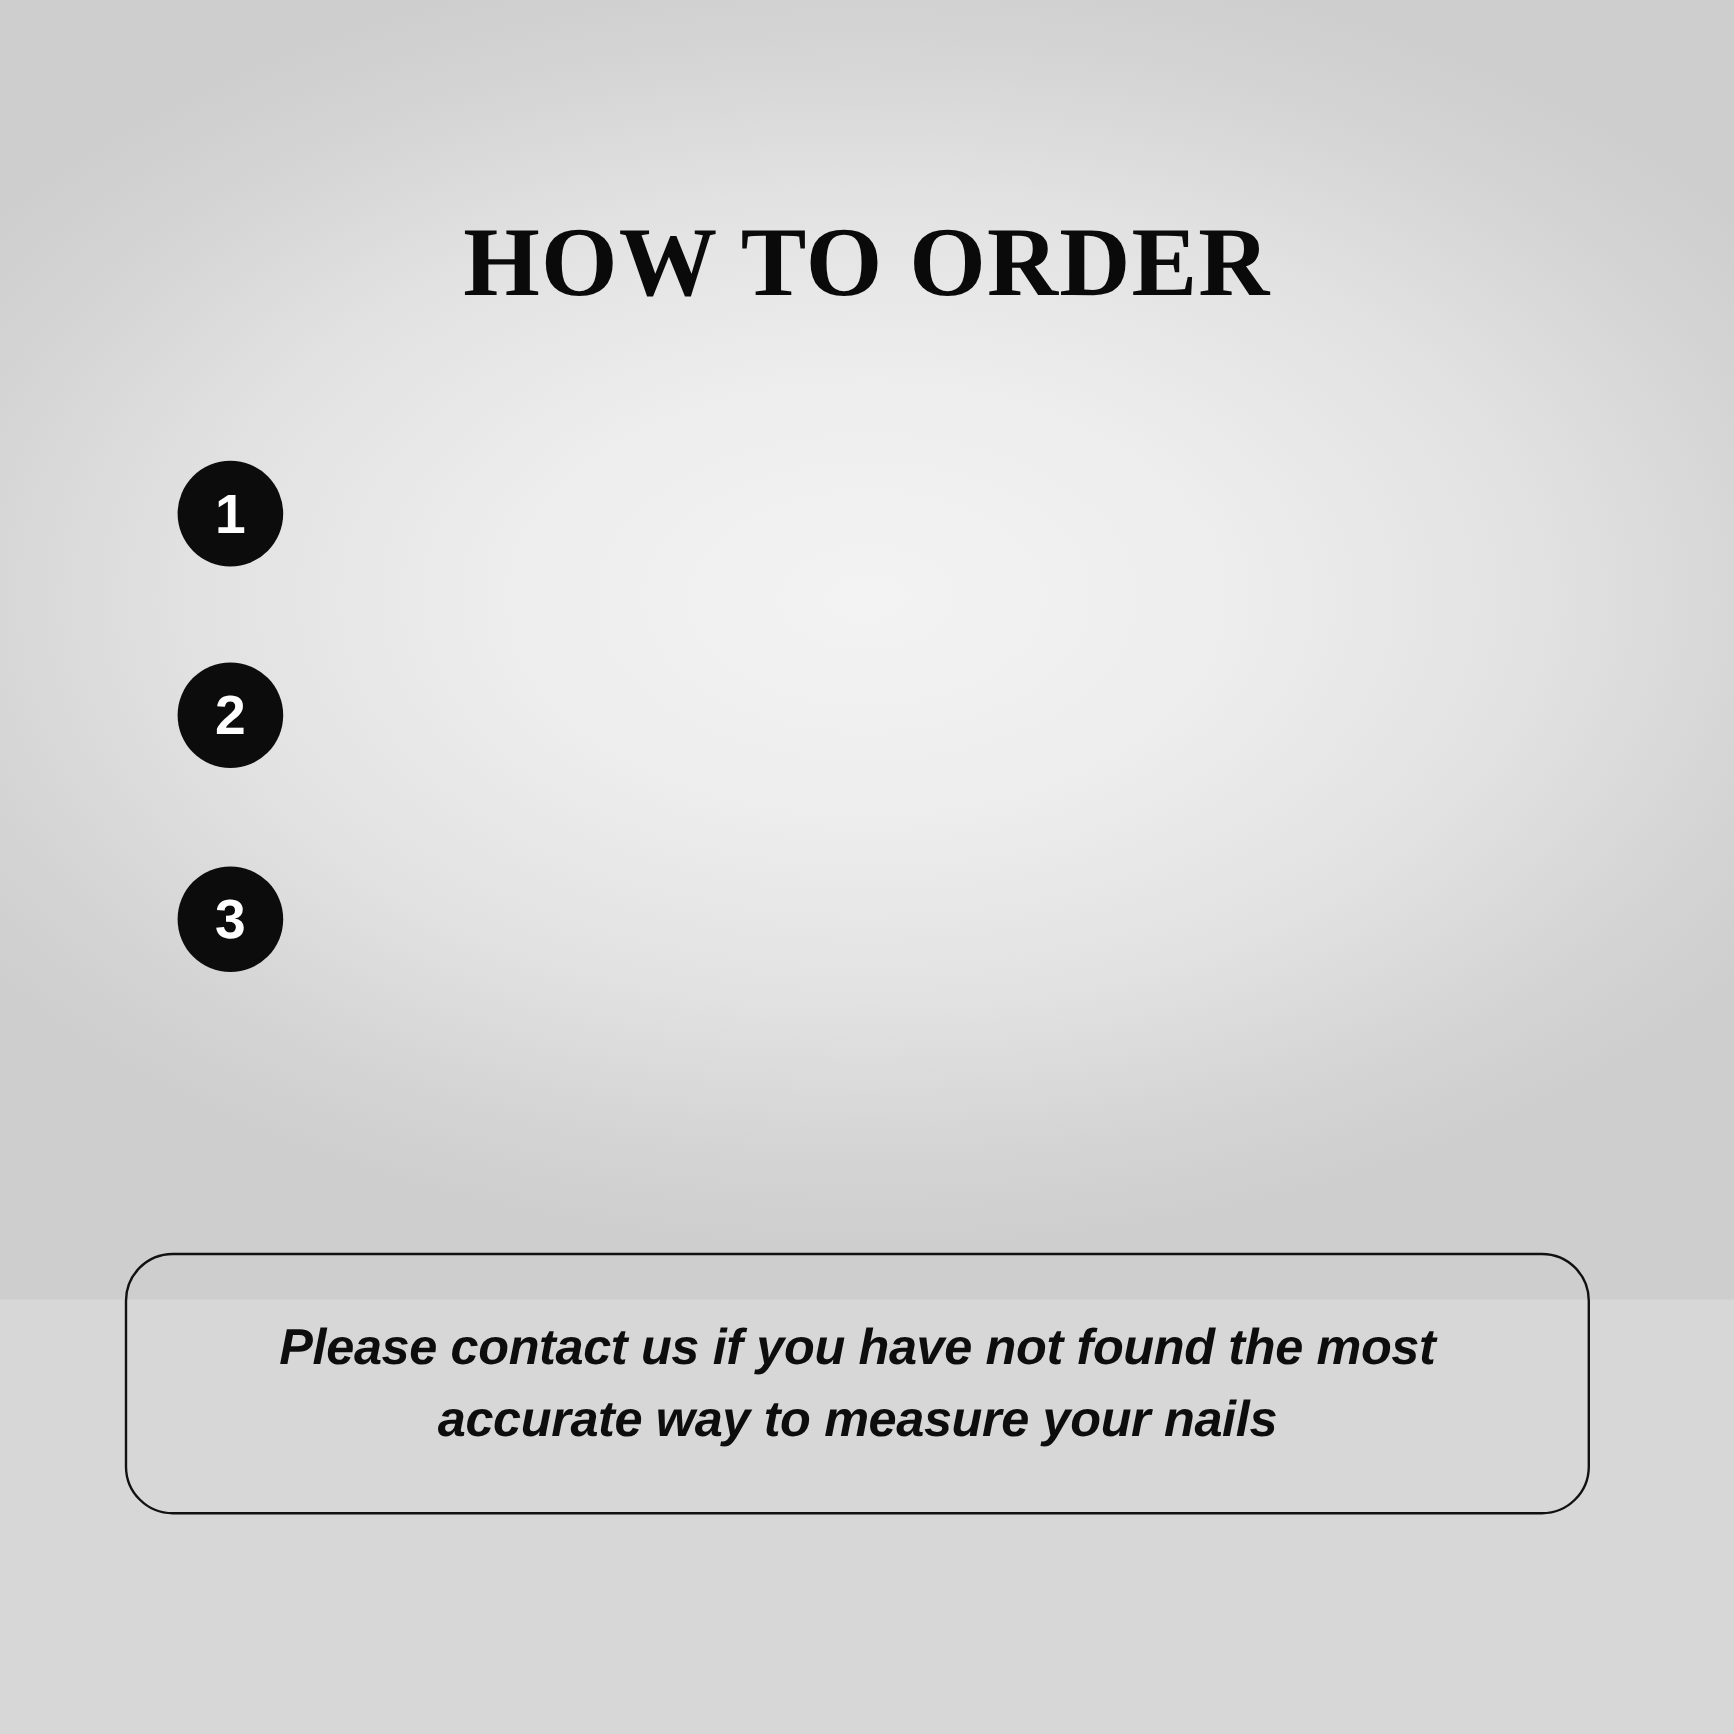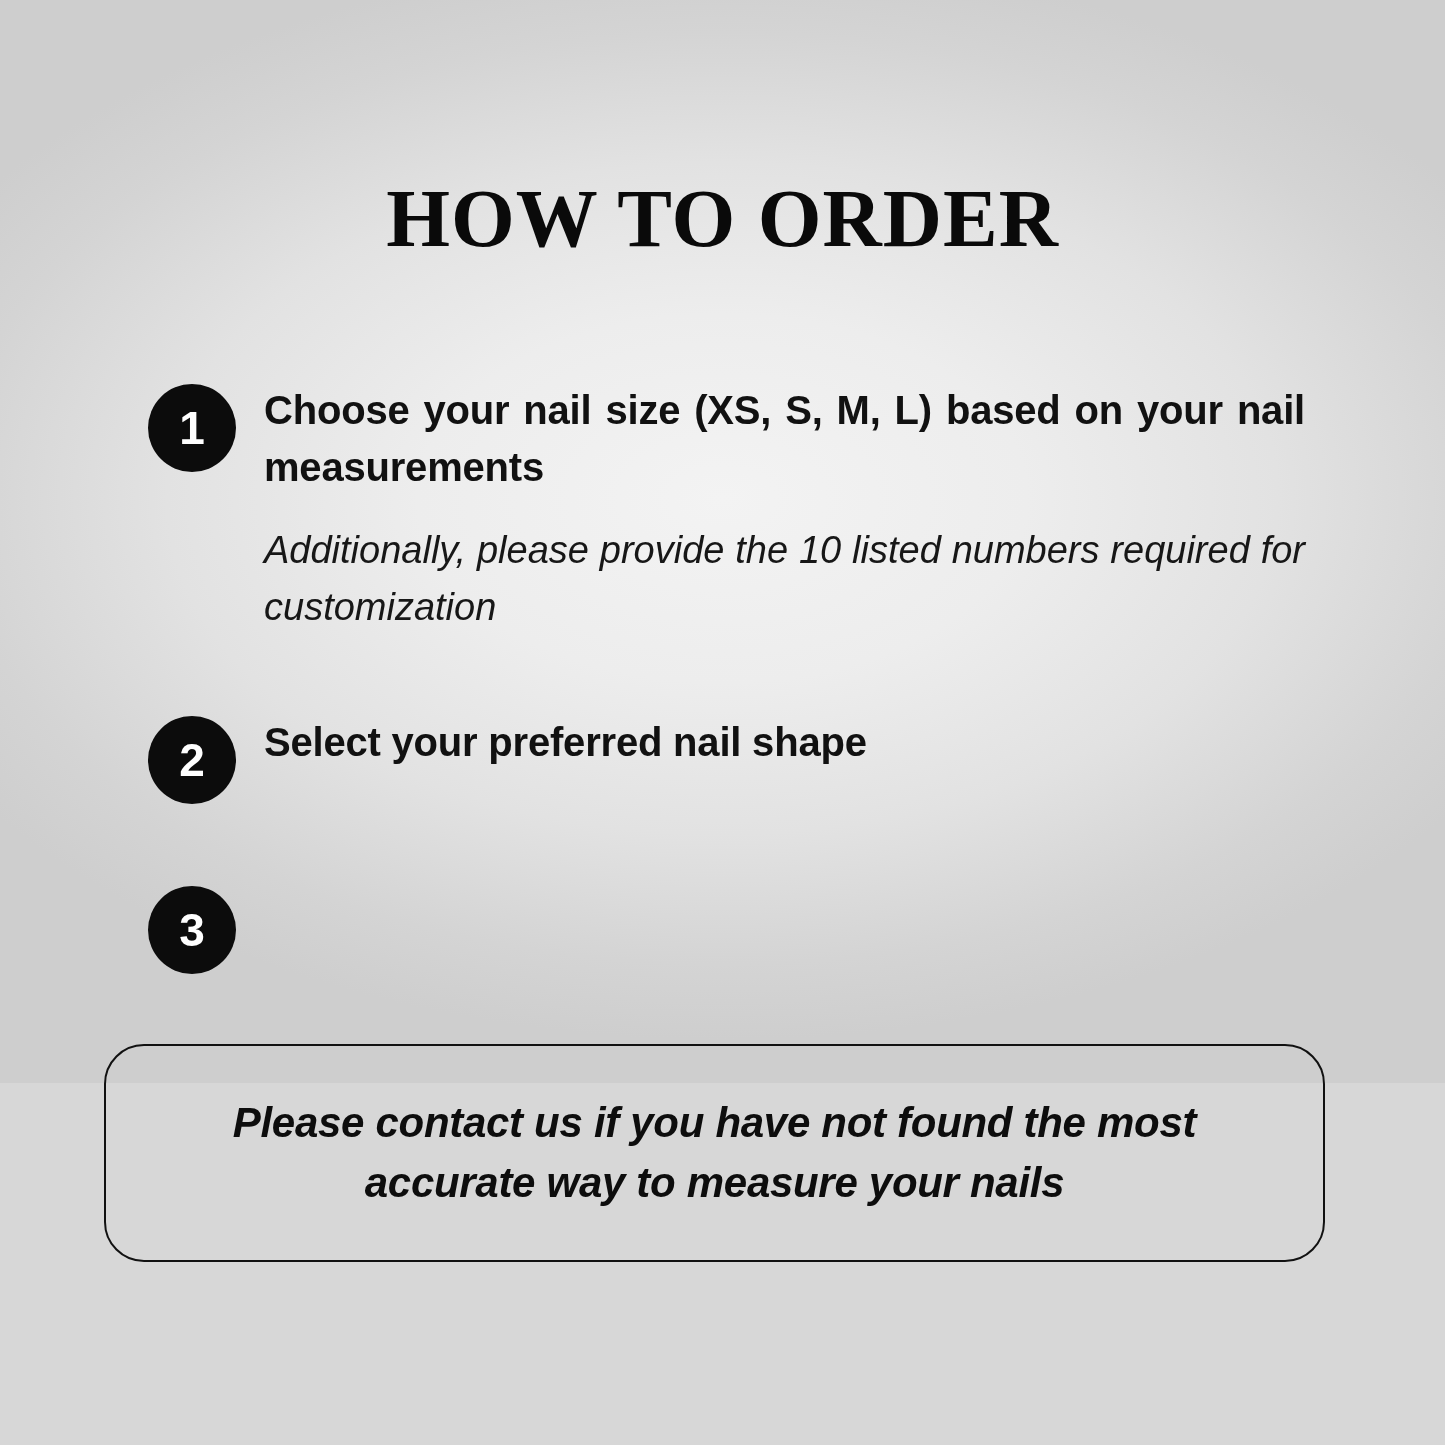--- a/index.html
+++ b/index.html
@@ -121,31 +121,24 @@
 <body>
 
 <div class="poster">
 
   <h1 class="title">HOW TO ORDER</h1>
 
   <div class="steps">
 
     <div class="step step-1">
       <div class="step-num">1</div>
-      <div class="step-body">
-        <div class="step-title">Choose your nail size (XS, S, M, L) based on your nail measurements</div>
-        <div class="step-sub">Additionally, please provide  the 10 listed numbers required for customization</div>
-      </div>
     </div>
 
     <div class="step step-2">
       <div class="step-num">2</div>
-      <div class="step-body">
-        <div class="step-title no-justify">Select your preferred nail shape</div>
-      </div>
     </div>
 
     <div class="step step-3">
       <div class="step-num">3</div>
     </div>
 
   </div>
 
   <div class="notice">
     <div class="notice-text">Please contact us if you have not found the most accurate way to measure your nails</div>

